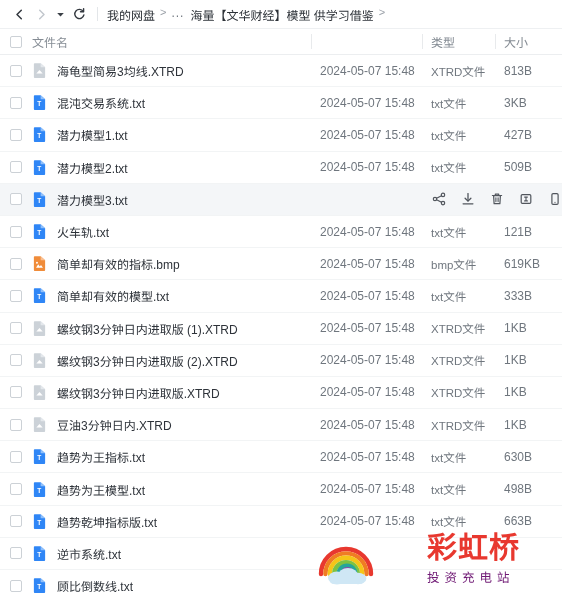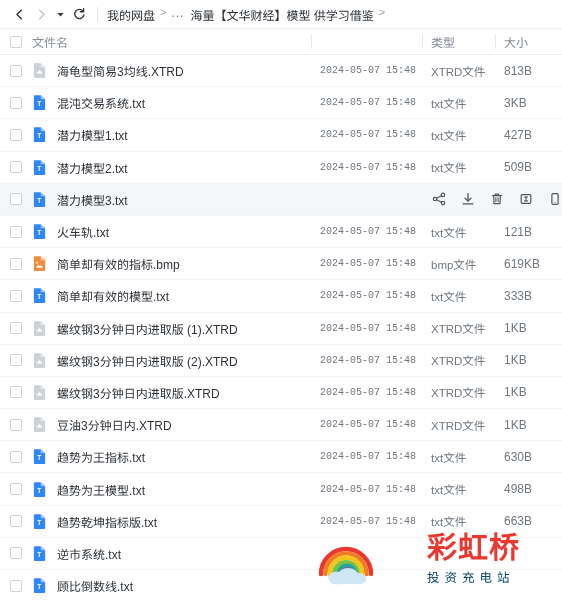--- a/index.html
+++ b/index.html
@@ -181,22 +181,21 @@
   .fname {
     font-size: 12px;
     color: #2e333a;
     white-space: nowrap;
     overflow: hidden;
     text-overflow: ellipsis;
     cursor: pointer;
   }
   .row .c-date {
     color: #6f767e;
-    font-size: 10px;
-    font-family: Liberation Mono, monospace;
+    font-size: 12px;
   }
   .row .c-type {
     color: #6f767e;
     font-size: 11.5px;
   }
   .row .c-size {
     color: #6f767e;
     font-size: 12px;
   }
 
@@ -239,21 +238,21 @@
   .wm-title {
     font-size: 30px;
     font-weight: bold;
     color: #e8382f;
     letter-spacing: 1px;
     line-height: 1.05;
     font-family: "DejaVu Sans", "Liberation Sans", sans-serif;
   }
   .wm-sub {
     font-size: 12.5px;
-    color: #0c4a6e;
+    color: #701a75;
     letter-spacing: 5px;
     margin-top: 3px;
     font-family: "DejaVu Sans", "Liberation Sans", sans-serif;
   }
 </style>
 </head>
 <body>
 
 <div class="app">
 

